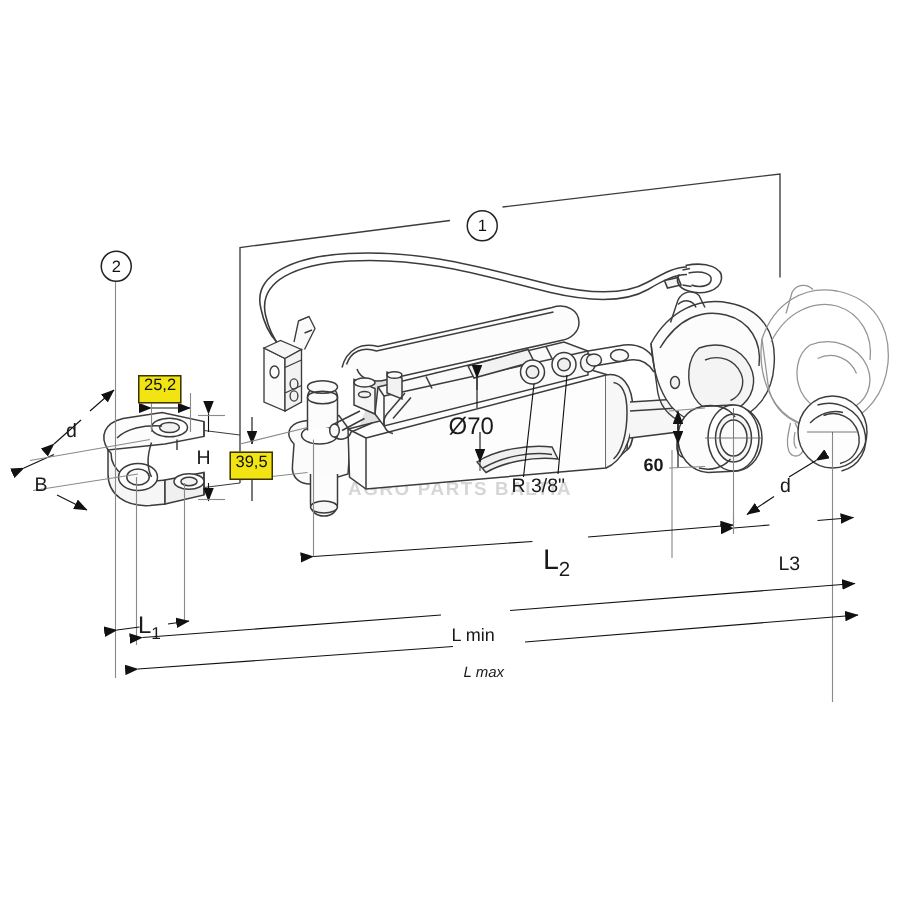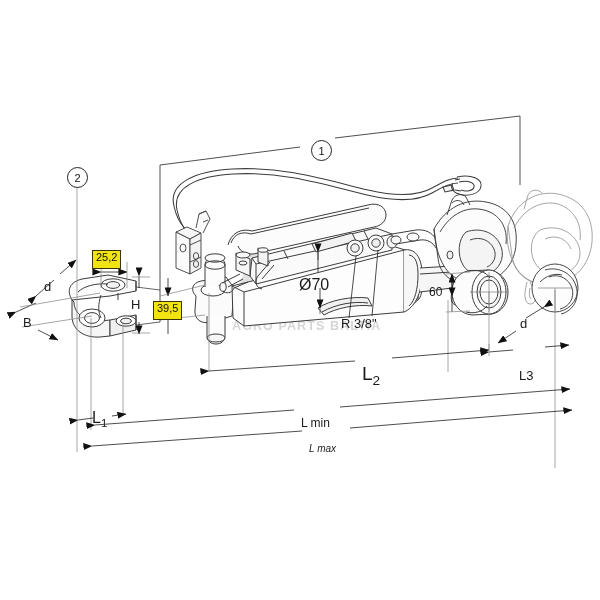--- a/index.html
+++ b/index.html
@@ -362,17 +362,17 @@
   <div class="dim-label" style="left:519px; top:339px; font-size:13px;margin-top:30px;">L3</div>
 
   <div class="dim-label" style="left:301px; top:400px; font-size:12px;margin-top:17px;">L min</div>
 
   <div class="dim-label" style="left:309px; top:444px; font-size:10px;font-style:italic;">L max</div>
 
   <div class="dim-label" style="left:299px; top:277px; font-size:16px;">Ø70</div>
 
   <div class="dim-label" style="left:341px; top:317px; font-size:13px;">R 3/8"</div>
 
-  <div class="dim-label" style="left:429px; top:286px; font-size:12px;">60</div>
+  <div class="dim-label" style="left:429px; top:304px; font-size:12px;font-weight:bold;">60</div>
 
   <div class="dim-label" style="left:520px; top:317px; font-size:13px;">d</div>
 
 </div>
 
 </body></html>

